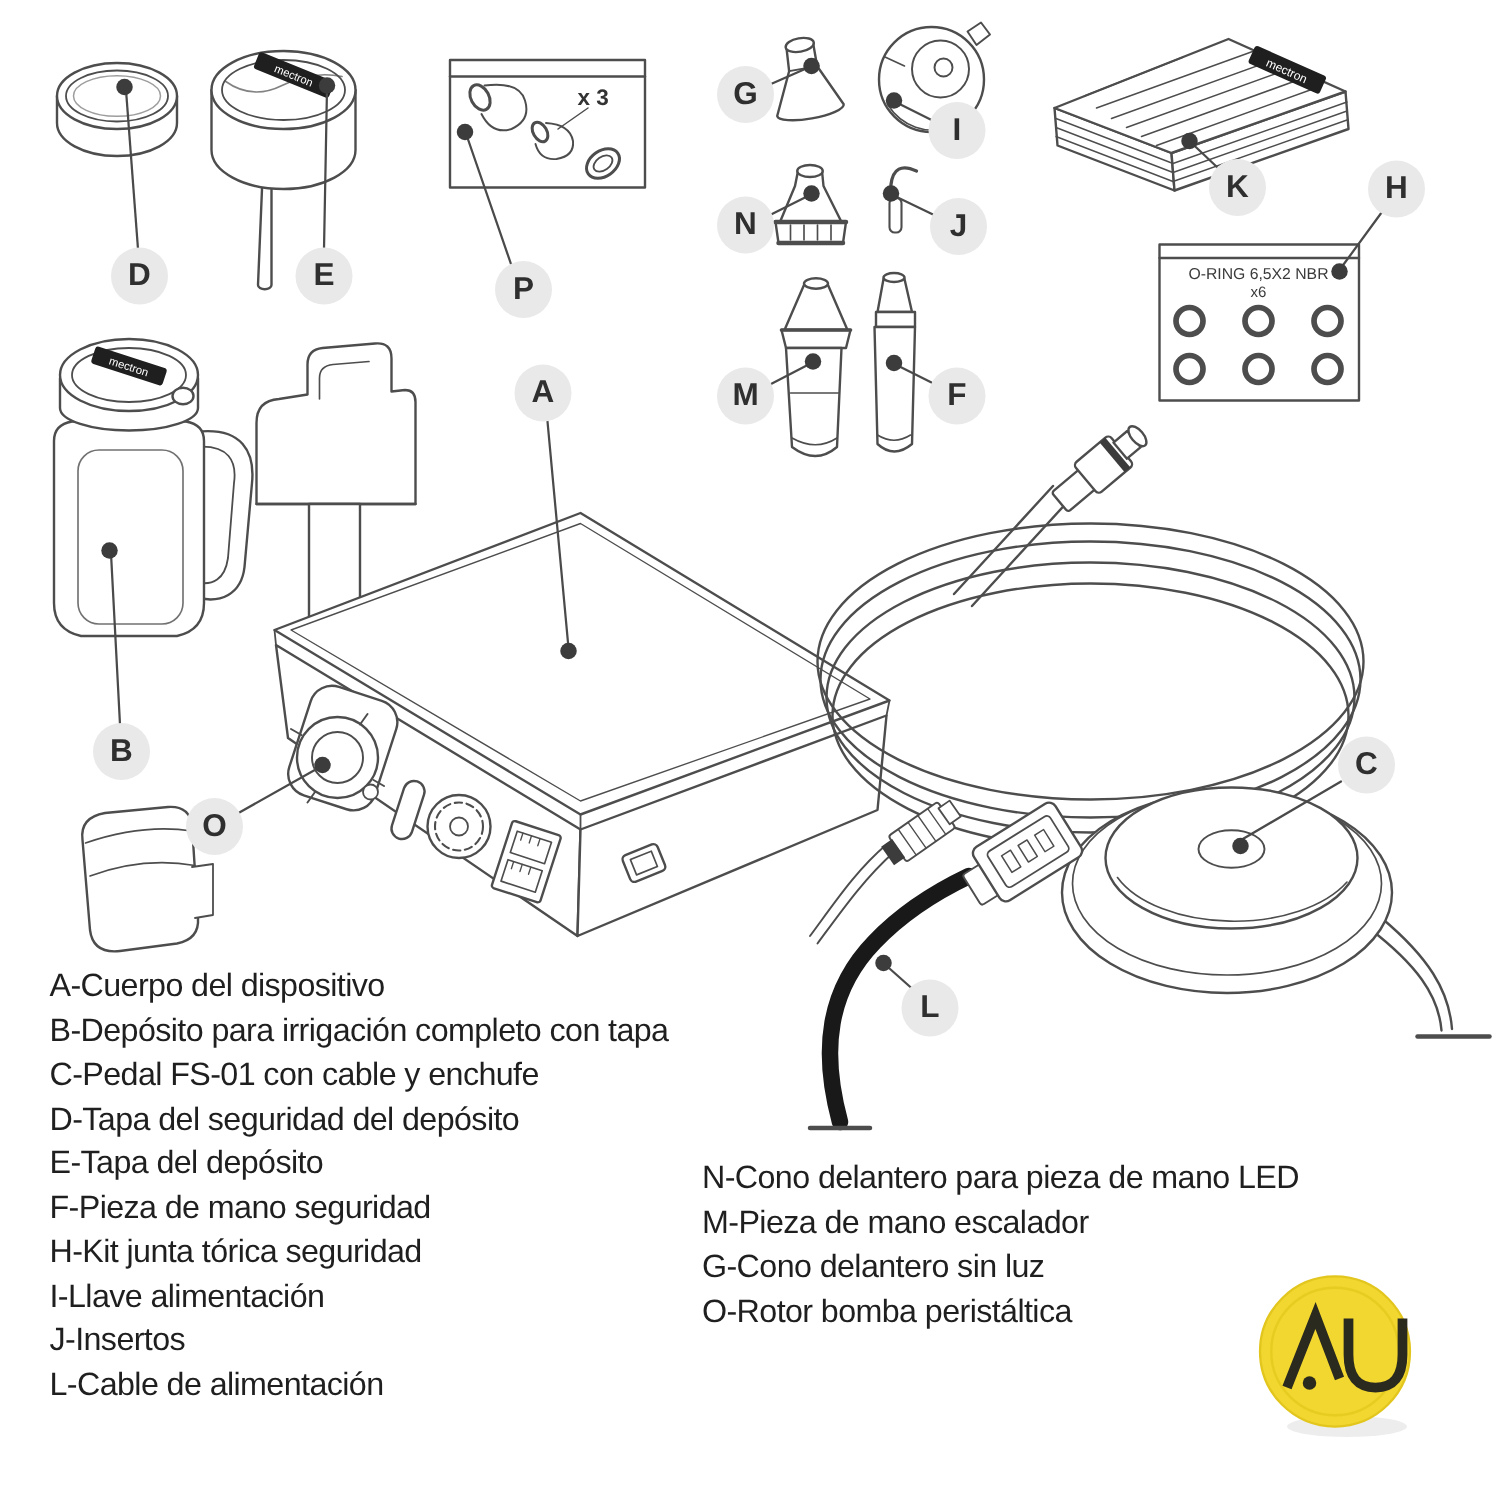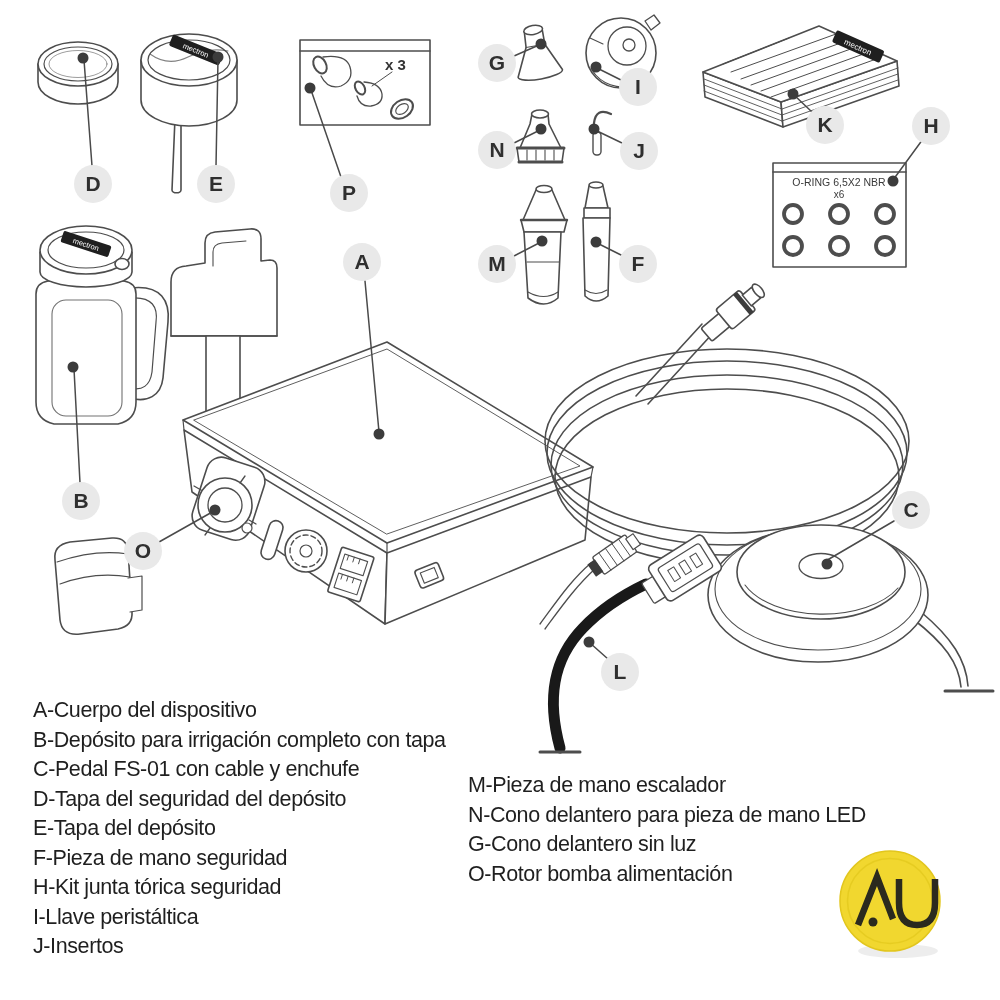--- a/index.html
+++ b/index.html
@@ -286,37 +286,38 @@
 <div class="callout" style="left:912px;top:107px">H</div>
 <div class="callout" style="left:619px;top:68px">I</div>
 <div class="callout" style="left:620px;top:132px">J</div>
 <div class="callout" style="left:806px;top:106px">K</div>
 <div class="callout" style="left:601px;top:653px">L</div>
 <div class="callout" style="left:478px;top:245px">M</div>
 <div class="callout" style="left:478px;top:131px">N</div>
 <div class="callout" style="left:124px;top:532px">O</div>
 <div class="callout" style="left:330px;top:174px">P</div>
 
-<div class="legend" style="left:33px;top:696px">
+<div class="legend" style="left:33px;top:643px">
   <div>A-Cuerpo del dispositivo</div>
   <div>B-Depósito para irrigación completo con tapa</div>
   <div>C-Pedal FS-01 con cable y enchufe</div>
   <div>D-Tapa del seguridad del depósito</div>
   <div>E-Tapa del depósito</div>
   <div>F-Pieza de mano seguridad</div>
   <div>H-Kit junta tórica seguridad</div>
-  <div>I-Llave peristáltica</div>
+  <div>I-Llave alimentación</div>
   <div>J-Insertos</div>
+  <div>L-Cable de alimentación</div>
 </div>
 
 <div class="legend" style="left:468px;top:771px">
+  <div>N-Cono delantero para pieza de mano LED</div>
   <div>M-Pieza de mano escalador</div>
-  <div>N-Cono delantero para pieza de mano LED</div>
   <div>G-Cono delantero sin luz</div>
-  <div>O-Rotor bomba alimentación</div>
+  <div>O-Rotor bomba peristáltica</div>
 </div>
 
 <div class="logo-wrap">
   <svg width="120" height="120" viewBox="0 0 120 120" aria-label="AU">
     <ellipse cx="66" cy="108" rx="40" ry="7" fill="rgba(0,0,0,0.07)"></ellipse>
     <circle cx="58" cy="58" r="50" fill="#F1D72F" stroke="#E2C61D" stroke-width="1.5"></circle>
     <circle cx="58" cy="58" r="42.5" fill="none" stroke="#E4C91E" stroke-width="1.6" opacity="0.8"></circle>
     <g stroke="#2B2A1E" stroke-width="6.5" fill="none" stroke-linejoin="miter">
       <path d="M26,82 L45,34 L61,76"></path>
       <path d="M67,36 V60 Q67,82 85,82 Q103,82 103,60 V36"></path>

